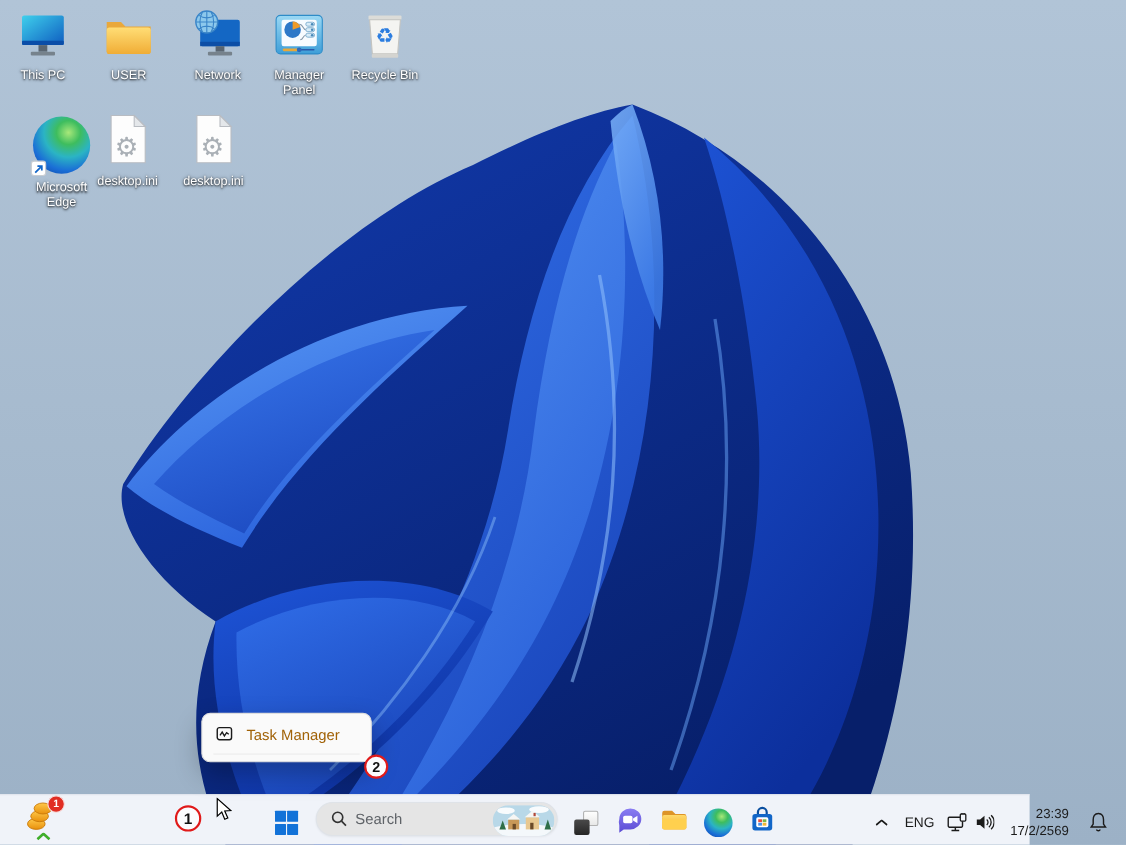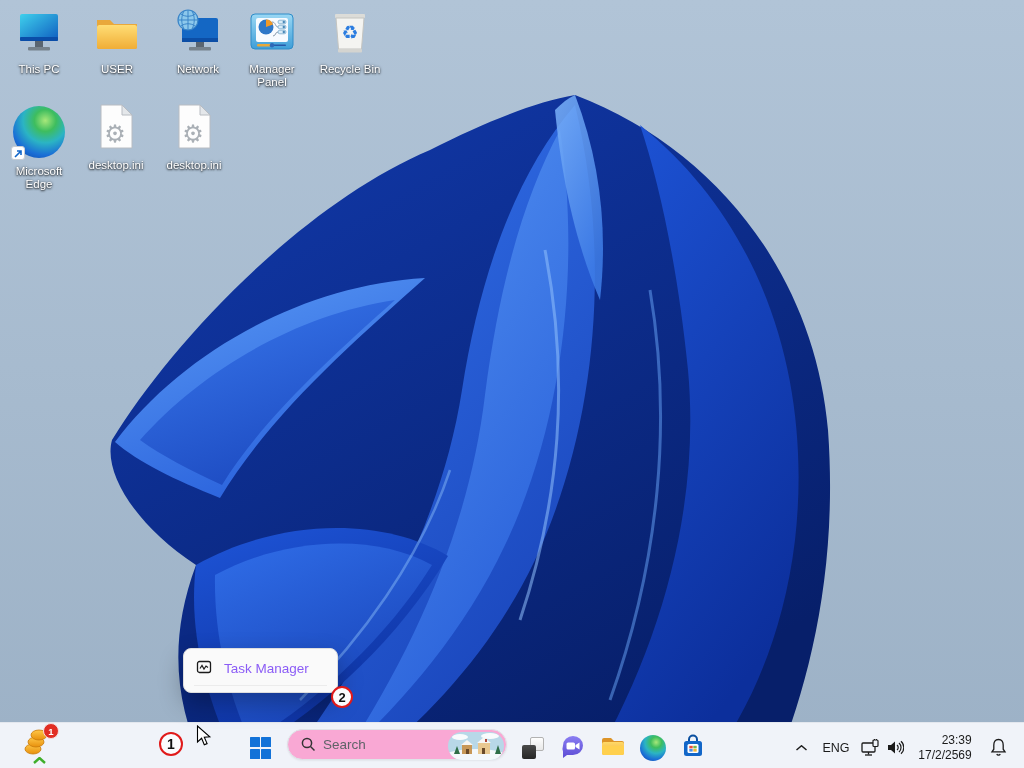--- a/index.html
+++ b/index.html
@@ -20,36 +20,36 @@
   .edgeball.small { width:26px; height:26px; }
   .shortcut-arrow { position:absolute; left:-2px; bottom:-2px; width:14px; height:14px;
     background:#fff; border-radius:3px; border:1px solid #c9cdd2;
     display:flex; align-items:center; justify-content:center; }
 
   
   .ctx-menu { position:absolute; left:183px; top:648px; width:155px; z-index:5;
     background:#fafafa; border:1px solid #dedede; border-radius:8px;
     box-shadow:0 10px 24px rgba(0,0,0,.28); padding:4px; }
   .ctx-item { display:flex; align-items:center; gap:12px; height:30px; padding:0 8px;
-    border-radius:5px; font-size:13.5px; color:#8b5cf6; cursor:default; }
+    border-radius:5px; font-size:13.5px; color:#a16207; cursor:default; }
   .ctx-sep { height:1px; background:#ececec; margin:2px 6px; }
 
   
-  .taskbar { position:absolute; left:0; bottom:0; width:1024px; height:46px; z-index:4;
+  .taskbar { position:absolute; left:0; bottom:0; width:936px; height:46px; z-index:4;
     background:#f0f3f9; border-top:1px solid #e3e7ee; }
   .tb-abs { position:absolute; top:0; height:46px; display:flex; align-items:center; }
   .tb-btn { width:40px; height:40px; margin-top:3px; display:flex; align-items:center;
     justify-content:center; border-radius:5px; }
 
   .win-logo { width:21px; height:21px; display:grid; grid-template-columns:10px 10px;
     grid-template-rows:10px 10px; gap:1.5px; }
   .win-logo div { background:#1272d8; border-radius:0.5px; }
 
   .search-pill { position:absolute; left:287px; top:729px; width:220px; height:31px; z-index:4;
-    background:#f9a8d4; border:1px solid #dfe3e8; border-radius:16px;
+    background:#e5e5e5; border:1px solid #dfe3e8; border-radius:16px;
     display:flex; align-items:center; padding-left:13px; box-shadow:0 1px 2px rgba(0,0,0,.06); }
   .search-pill input { border:none; outline:none; font-size:13.5px; color:#3a3a3a; width:115px;
     background:transparent; font-family:"Liberation Sans", sans-serif; }
   .search-pill input::placeholder { color:#5f6368; }
   .search-img { position:absolute; right:2px; top:1.5px; }
 
   .taskview { position:relative; width:22px; height:22px; }
   .taskview .back { position:absolute; right:0; top:0; width:14px; height:14px;
     background:linear-gradient(#fefefe,#e8e8e8); border:1px solid #b2b2b2; border-radius:2px; }
   .taskview .front { position:absolute; left:0; bottom:0; width:14px; height:14px;
@@ -209,21 +209,21 @@
     <svg width="48" height="48" viewBox="0 0 48 48">
       <rect x="9" y="6" width="30" height="4" rx="1" fill="#dcdcd8"></rect>
       <path d="M10,10 L38,10 L35.5,41 L12.5,41 Z" fill="#f4f4f1" stroke="#c4c4c0" stroke-width="1"></path>
       <rect x="12" y="41" width="24" height="3.5" rx="1" fill="#d4d4d0"></rect>
       <text x="24" y="31" font-size="19" text-anchor="middle" fill="#2b7de0" font-family="'DejaVu Sans', sans-serif">♻</text>
     </svg>
   </div>
   <div class="dicon-label">Recycle Bin</div>
 </div>
 
-<div class="dicon" style="left:1px;top:100px">
+<div class="dicon" style="left:18px;top:100px">
   <div class="dicon-img" style="height:58px">
     <div class="edgeball">
       <div class="shortcut-arrow">
         <svg width="9" height="9" viewBox="0 0 9 9">
             <path d="M1,8 L7,2 M3,2 h4 v4" stroke="#1266c8" stroke-width="1.6" fill="none"></path>
           </svg>
       </div>
     </div>
   </div>
   <div class="dicon-label">Microsoft Edge</div>

